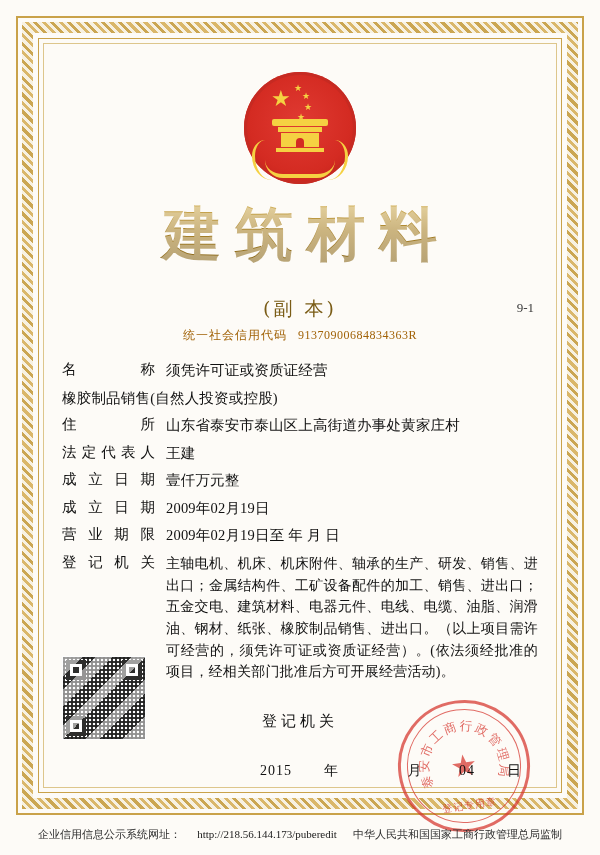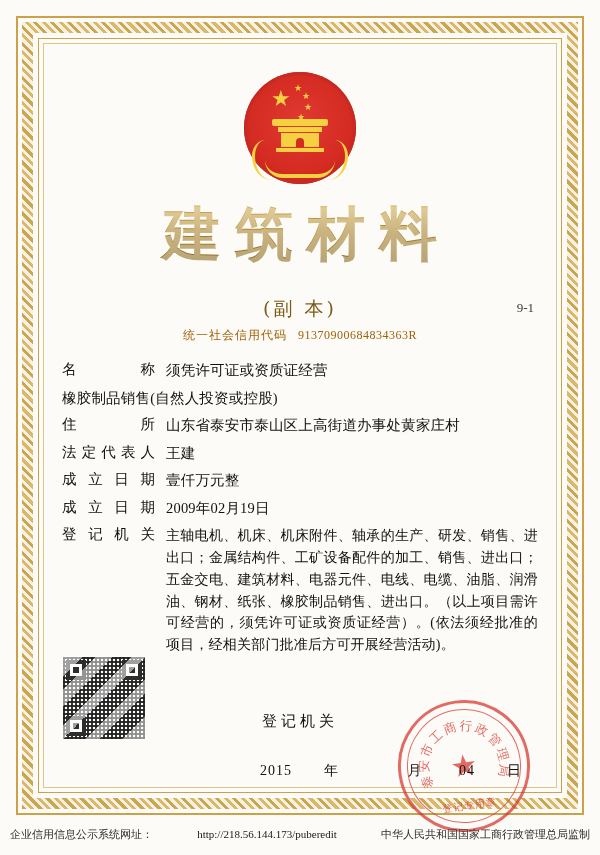--- a/index.html
+++ b/index.html
@@ -341,21 +341,21 @@
   .footer {
     position: absolute;
     left: 0; right: 0;
     bottom: 8px;
     height: 26px;
     display: flex;
     align-items: center;
     font-size: 11px;
     color: #2b2b2b;
     font-family: "Liberation Serif", serif;
-    padding: 0 10px;
+    padding: 0 38px;
     box-sizing: border-box;
     justify-content: space-between;
   }
   .footer .f-left { flex: 0 0 auto; }
   .footer .f-mid { flex: 1; text-align: center; }
   .footer .f-right { flex: 0 0 auto; }
   .footer .f-url { color: #1a1a1a; }
 </style>
 </head>
 <body>
@@ -414,20 +414,24 @@
       <div class="value">王建</div>
     </div>
     <div class="row">
       <div class="label">成立日期</div>
       <div class="value">壹仟万元整</div>
     </div>
     <div class="row">
       <div class="label">成立日期</div>
       <div class="value">2009年02月19日</div>
     </div>
+    <div class="row">
+      <div class="label">营业期限</div>
+      <div class="value">2009年02月19日至    年  月  日</div>
+    </div>
     <div class="row scope">
       <div class="label">登记机关</div>
       <div class="value">主轴电机、机床、机床附件、轴承的生产、研发、销售、进出口；金属结构件、工矿设备配件的加工、销售、进出口；五金交电、建筑材料、电器元件、电线、电缆、油脂、润滑油、钢材、纸张、橡胶制品销售、进出口。（以上项目需许可经营的，须凭许可证或资质证经营）。(依法须经批准的项目，经相关部门批准后方可开展经营活动)。</div>
     </div>
   </div>
 
   <div class="qr">
     <div class="qr-corner qr-c1"></div>
     <div class="qr-corner qr-c2"></div>
     <div class="qr-corner qr-c3"></div>

